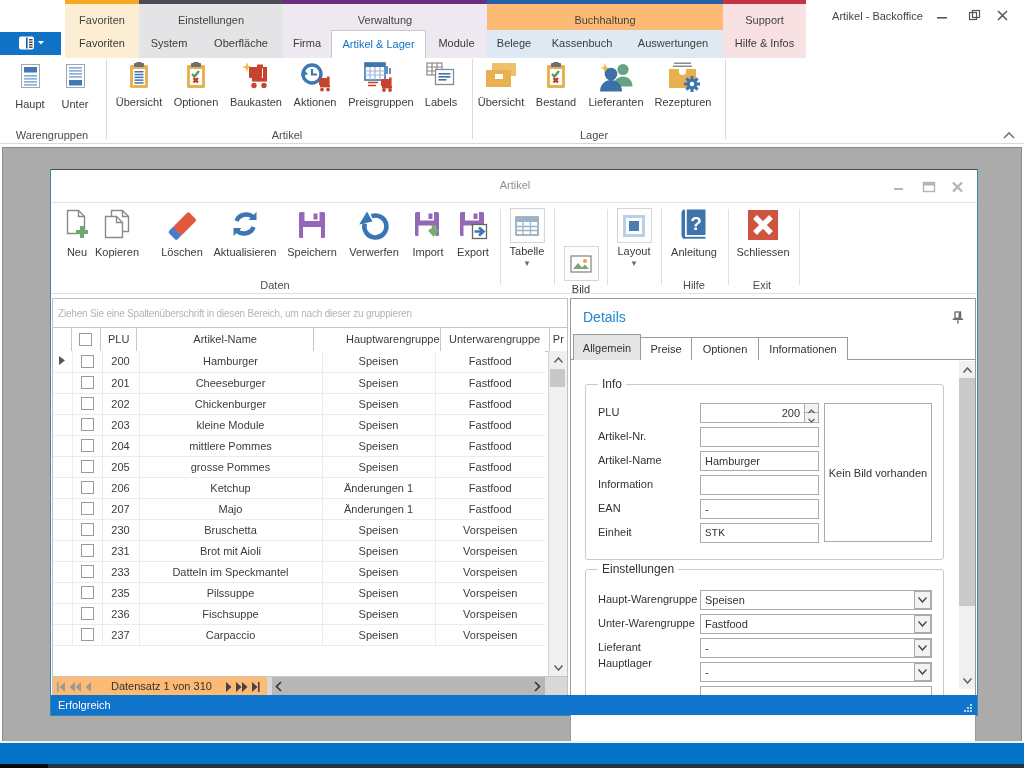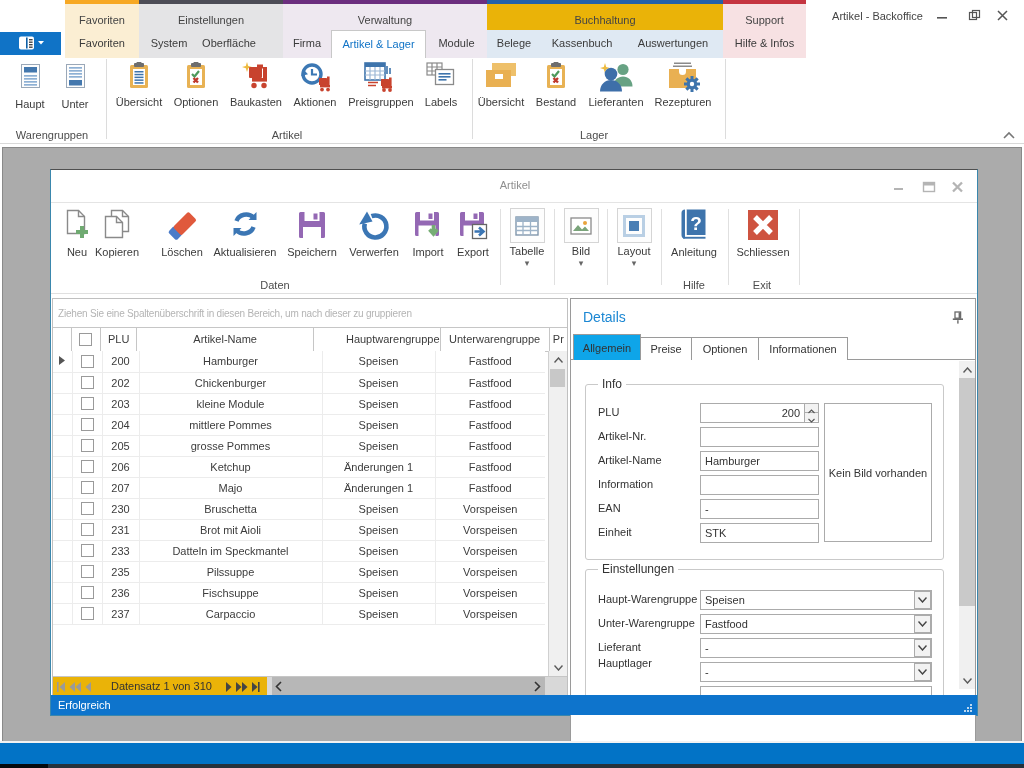--- a/index.html
+++ b/index.html
@@ -33,21 +33,21 @@
 .gbox { border:1px solid #c9c9c9; border-radius:3px; }
 .gbox-lbl { position:absolute; top:-8px; left:12px; background:#fff; padding:0 4px; font-size:12px; color:#333; }
 .cbtn { background:#f2f2f2; border:1px solid #ababab; border-left:1px solid #ababab; }
 </style>
 </head>
 <body>
 
 <div class="ab ghdr" style="left:65px;width:74px;background:#fbeed3;border-top:4px solid #f7a823;">Favoriten</div>
 <div class="ab ghdr" style="left:139px;width:144px;background:#e4e4e6;border-top:4px solid #4c4c56;">Einstellungen</div>
 <div class="ab ghdr" style="left:283px;width:204px;background:#eee8f0;border-top:4px solid #6b2e7e;">Verwaltung</div>
-<div class="ab ghdr" style="left:487px;width:236px;background:#eab308;border-top:4px solid #2361a8;">Buchhaltung</div>
+<div class="ab ghdr" style="left:487px;width:236px;background:#fdba74;border-top:4px solid #2361a8;">Buchhaltung</div>
 <div class="ab ghdr" style="left:723px;width:83px;background:#f7e1e3;border-top:4px solid #c53440;">Support</div>
 
 <div class="ab" style="left:820px;top:10px;width:115px;text-align:center;font-size:11px;color:#444;">Artikel - Backoffice</div>
 <svg class="ab" style="left:936px;top:8px;" width="80" height="16" viewBox="0 0 80 16">
   <rect x="1" y="9" width="10" height="1.6" fill="#555"></rect>
   <rect x="33.5" y="4.5" width="7" height="7" fill="none" stroke="#555" stroke-width="1.2"></rect>
   <rect x="36.5" y="2.5" width="7" height="7" fill="none" stroke="#555" stroke-width="1.2"></rect>
   <path d="M62 3 L71 12 M71 3 L62 12" stroke="#555" stroke-width="1.5"></path>
 </svg>
 
@@ -64,21 +64,21 @@
     <rect x="29" y="7" width="3.6" height="1.4" fill="#444"></rect>
     <rect x="29" y="9.5" width="3.6" height="1.4" fill="#444"></rect>
     <rect x="29" y="12" width="3.6" height="1.4" fill="#444"></rect>
     <rect x="29" y="14.5" width="3.6" height="1.4" fill="#444"></rect>
     <path d="M38 9 L44 9 L41 12.5 Z" fill="#fff"></path>
   </svg>
 </div>
 
 <div class="ab tab" style="left:65px;width:74px;">Favoriten</div>
 <div class="ab tab" style="left:139px;width:60px;">System</div>
-<div class="ab tab" style="left:187px;width:84px;">Oberfläche</div>
+<div class="ab tab" style="left:199px;width:84px;">Oberfläche</div>
 <div class="ab tab" style="left:283px;width:48px;">Firma</div>
 <div class="ab tab" style="left:331px;width:95px;background:#fff;border:1px solid #c8c8c8;border-bottom:none;color:#1073c6;height:29px;">Artikel &amp; Lager</div>
 <div class="ab tab" style="left:426px;width:61px;">Module</div>
 <div class="ab tab" style="left:487px;width:54px;">Belege</div>
 <div class="ab tab" style="left:541px;width:82px;">Kassenbuch</div>
 <div class="ab tab" style="left:623px;width:100px;">Auswertungen</div>
 <div class="ab tab" style="left:723px;width:83px;">Hilfe &amp; Infos</div>
 
 <div class="ab" style="left:0;top:58px;width:1024px;height:86px;background:#fff;"></div>
 <div class="ab rsep" style="left:106px;"></div>
@@ -366,21 +366,21 @@
         <rect x="1" y="1" width="22" height="18" fill="#fff" stroke="#8096ac" stroke-width="1.4"></rect>
         <rect x="1" y="1" width="22" height="5" fill="#9db3c8"></rect>
         <g stroke="#9db3c8" stroke-width="1.3">
             <path d="M1 10.5 h22 M1 14.5 h22 M8 6 v13 M15.5 6 v13"></path>
           </g>
       </svg>
     </div>
     <div class="lbl">Tabelle</div>
     <div style="font-size:9px;color:#666;margin-top:1px;">▾</div>
   </div>
-  <div class="ab tbbtn" style="left:508px;width:44px;">
+  <div class="ab tbbtn" style="left:508px;width:44px;margin-top:38px;">
     <div style="width:35px;height:35px;border:1px solid #d5d5d5;background:#fdfdfd;margin:0 auto;" class="ctr">
       <svg width="22" height="18" viewBox="0 0 22 18">
         <rect x="1" y="1" width="20" height="16" fill="#fff" stroke="#8a8a8a" stroke-width="1.3"></rect>
         <circle cx="15" cy="6" r="2" fill="#e8a33d"></circle>
         <path d="M3 14 l5-6 4 4.5 3-3 4 4.5 z" fill="#7aa47a"></path>
       </svg>
     </div>
     <div class="lbl">Bild</div>
     <div style="font-size:9px;color:#666;margin-top:1px;">▾</div>
   </div>
@@ -455,20 +455,30 @@
             <td class="gc" style="width:37px;">200</td>
             <td class="gc" style="width:183px;">Hamburger</td>
             <td class="gc" style="width:113px;">Speisen</td>
             <td class="gc" style="width:110px;border-right:none;">Fastfood</td>
           </tr>
       <tr style="height:21px;">
             <td class="gc"></td>
             <td class="gc">
               <div class="cbx" style="margin:0 auto;"></div>
             </td>
+            <td class="gc">201</td>
+            <td class="gc">Cheeseburger</td>
+            <td class="gc">Speisen</td>
+            <td class="gc" style="border-right:none;">Fastfood</td>
+          </tr>
+      <tr style="height:21px;">
+            <td class="gc"></td>
+            <td class="gc">
+              <div class="cbx" style="margin:0 auto;"></div>
+            </td>
             <td class="gc">202</td>
             <td class="gc">Chickenburger</td>
             <td class="gc">Speisen</td>
             <td class="gc" style="border-right:none;">Fastfood</td>
           </tr>
       <tr style="height:21px;">
             <td class="gc"></td>
             <td class="gc">
               <div class="cbx" style="margin:0 auto;"></div>
             </td>
@@ -586,21 +596,21 @@
           <path d="M0.5 5.5 L4.5 1 L8.5 5.5" fill="none" stroke="#5a5a5a" stroke-width="1.4"></path>
         </svg>
       </div>
     <div class="ab" style="left:497px;top:70px;width:15px;height:18px;background:#c8c8c8;"></div>
     <div class="ab ctr" style="left:496px;top:360px;width:18px;height:17px;">
         <svg width="9" height="6">
           <path d="M0.5 0.5 L4.5 5 L8.5 0.5" fill="none" stroke="#5a5a5a" stroke-width="1.4"></path>
         </svg>
       </div>
 
-    <div class="ab" style="left:0;top:377px;width:514px;height:19px;background:#eab308;border-top:1px solid #c6c6c6;">
+    <div class="ab" style="left:0;top:377px;width:514px;height:19px;background:#fdba74;border-top:1px solid #c6c6c6;">
       <svg class="ab" style="left:4px;top:5px;" width="40" height="10" viewBox="0 0 40 10">
         <g fill="#9a9a9a">
             <rect x="0" y="0" width="1.6" height="10"></rect>
             <path d="M8 0 L2.5 5 L8 10 Z"></path>
             <path d="M18 0 L12.5 5 L18 10 Z M24 0 L18.5 5 L24 10 Z"></path>
             <path d="M34 0 L28.5 5 L34 10 Z"></path>
           </g>
       </svg>
       <div class="ab" style="left:58px;top:0;line-height:18px;font-size:11px;color:#333;">Datensatz 1 von 310</div>
       <svg class="ab" style="left:173px;top:5px;" width="44" height="10" viewBox="0 0 44 10">
@@ -628,21 +638,21 @@
       <rect x="3" y="1" width="5.6" height="6.2" fill="none" stroke="#6a6a6a" stroke-width="1.3"></rect>
       <rect x="6.6" y="1.4" width="1.5" height="5.6" fill="#6a6a6a"></rect>
       <rect x="0.8" y="7.4" width="10.2" height="1.6" fill="#6a6a6a"></rect>
       <rect x="5.2" y="9.2" width="1.4" height="3.4" fill="#6a6a6a"></rect>
     </svg>
 
     <div class="ab" style="left:0;top:60px;width:405px;height:1px;background:#9a9a9a;"></div>
     <div class="ab dtab ctr" style="left:69px;top:38px;width:52px;height:23px;">Preise</div>
     <div class="ab dtab ctr" style="left:120px;top:38px;width:68px;height:23px;">Optionen</div>
     <div class="ab dtab ctr" style="left:187px;top:38px;width:90px;height:23px;">Informationen</div>
-    <div class="ab dtab ctr" style="left:2px;top:35px;width:68px;height:26px;background:#0ea5e9;">Allgemein</div>
+    <div class="ab dtab ctr" style="left:2px;top:35px;width:68px;height:26px;background:#e5e5e5;">Allgemein</div>
 
     <div class="ab gbox" style="left:14px;top:85px;width:359px;height:176px;">
       <div class="gbox-lbl">Info</div>
     </div>
     <div class="ab dlbl" style="left:27px;top:107px;">PLU</div>
     <div class="ab dinput" style="left:129px;top:104px;width:119px;height:20px;text-align:right;padding-right:18px;">200</div>
     <div class="ab" style="left:233px;top:105px;width:14px;height:18px;border-left:1px solid #ababab;">
       <div style="height:9px;border-bottom:1px solid #ababab;background:#f2f2f2;text-align:center;"><svg width="7" height="5">
             <path d="M0.5 4 L3.5 1 L6.5 4" fill="none" stroke="#555" stroke-width="1.1"></path>
           </svg></div>
@@ -652,21 +662,21 @@
     </div>
     <div class="ab dlbl" style="left:27px;top:131px;">Artikel-Nr.</div>
     <div class="ab dinput" style="left:129px;top:128px;width:119px;height:20px;"></div>
     <div class="ab dlbl" style="left:27px;top:155px;">Artikel-Name</div>
     <div class="ab dinput" style="left:129px;top:152px;width:119px;height:20px;">Hamburger</div>
     <div class="ab dlbl" style="left:27px;top:179px;">Information</div>
     <div class="ab dinput" style="left:129px;top:176px;width:119px;height:20px;"></div>
     <div class="ab dlbl" style="left:27px;top:203px;">EAN</div>
     <div class="ab dinput" style="left:129px;top:200px;width:119px;height:20px;">-</div>
     <div class="ab dlbl" style="left:27px;top:227px;">Einheit</div>
-    <div class="ab dinput" style="left:129px;top:224px;width:119px;height:20px;">STK</div>
+    <div class="ab dinput" style="left:129px;top:224px;width:119px;height:20px;font-family:Liberation Mono, monospace;">STK</div>
     <div class="ab ctr" style="left:253px;top:104px;width:108px;height:139px;border:1px solid #ababab;font-size:11px;color:#333;white-space:nowrap;">Kein Bild vorhanden</div>
 
     <div class="ab gbox" style="left:14px;top:270px;width:359px;height:130px;">
       <div class="gbox-lbl">Einstellungen</div>
     </div>
     <div class="ab dlbl" style="left:27px;top:294px;">Haupt-Warengruppe</div>
     <div class="ab combo" style="left:129px;top:291px;width:232px;height:20px;">Speisen</div>
     <div class="ab dlbl" style="left:27px;top:318px;">Unter-Warengruppe</div>
     <div class="ab combo" style="left:129px;top:315px;width:232px;height:20px;">Fastfood</div>
     <div class="ab dlbl" style="left:27px;top:342px;">Lieferant</div>

